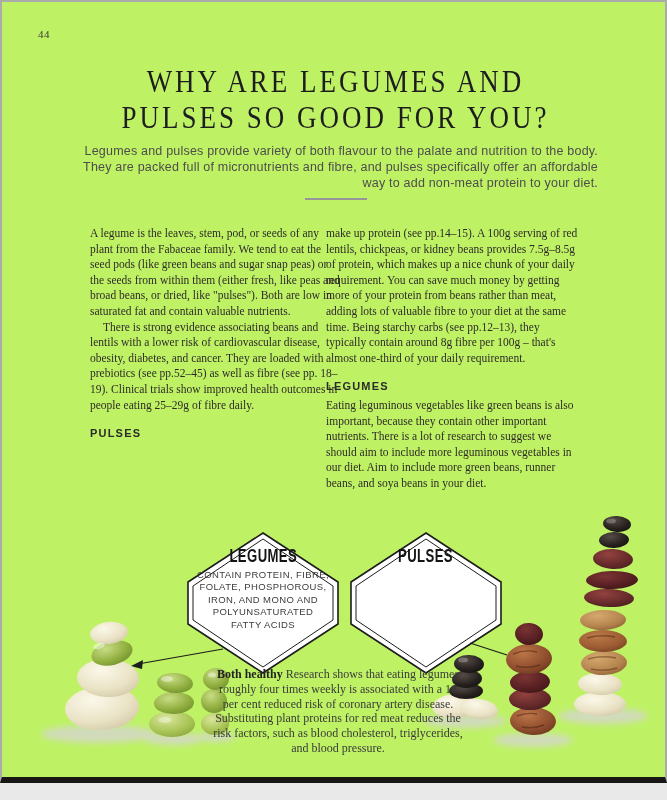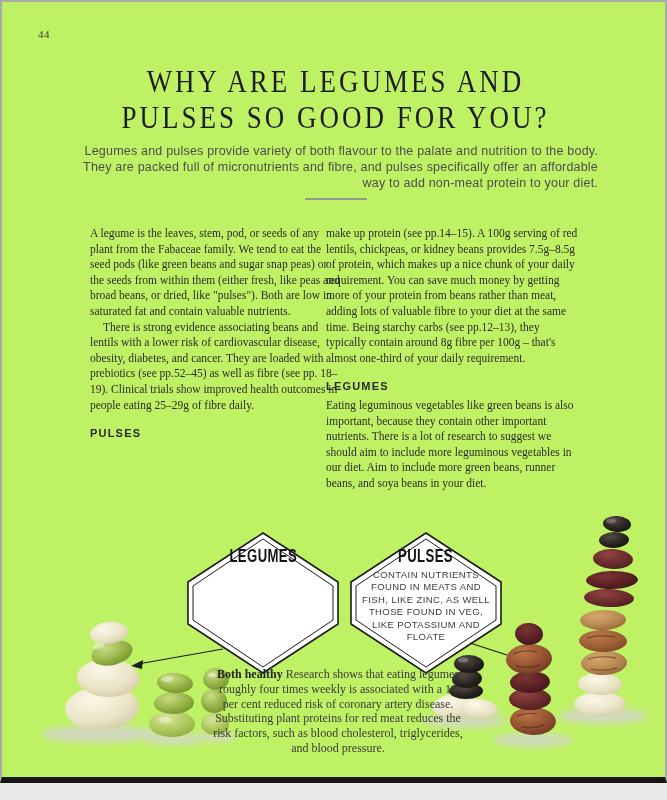--- a/index.html
+++ b/index.html
@@ -237,21 +237,21 @@
       <ellipse cx="610" cy="78" rx="26" ry="9" fill="url(#gDarkMaroon)" transform="rotate(-1 610 78)"></ellipse>
       <ellipse cx="611" cy="57" rx="20" ry="10" fill="url(#gMaroon)" transform="rotate(3 611 57)"></ellipse>
       <ellipse cx="612" cy="38" rx="15" ry="8" fill="url(#gBlack)" transform="rotate(-2 612 38)"></ellipse>
       <ellipse cx="615" cy="22" rx="14" ry="8" fill="url(#gBlack)" transform="rotate(4 615 22)"></ellipse>
       <ellipse cx="609" cy="19" rx="5" ry="2.5" fill="#ffffff" opacity="0.22"></ellipse>
     </g>
   </svg>
 
   <div class="hex-text left">
     <div class="hex-title">LEGUMES</div>
+    <div class="hex-body">CONTAIN PROTEIN, FIBRE, FOLATE, PHOSPHOROUS, IRON, AND MONO AND POLYUNSATURATED FATTY ACIDS</div>
   </div>
   <div class="hex-text right">
     <div class="hex-title">PULSES</div>
-    <div class="hex-body">CONTAIN NUTRIENTS FOUND IN MEATS AND FISH, LIKE ZINC, AS WELL THOSE FOUND IN VEG, LIKE POTASSIUM AND FLOATE</div>
   </div>
 
   <p class="caption"><strong>Both healthy</strong> <span>Research shows that eating legumes roughly four times weekly is associated with a 10 per cent reduced risk of coronary artery disease. Substituting plant proteins for red meat reduces the risk factors, such as blood cholesterol, triglycerides, and blood pressure.</span></p>
 
 </div>
 
 </body></html>

